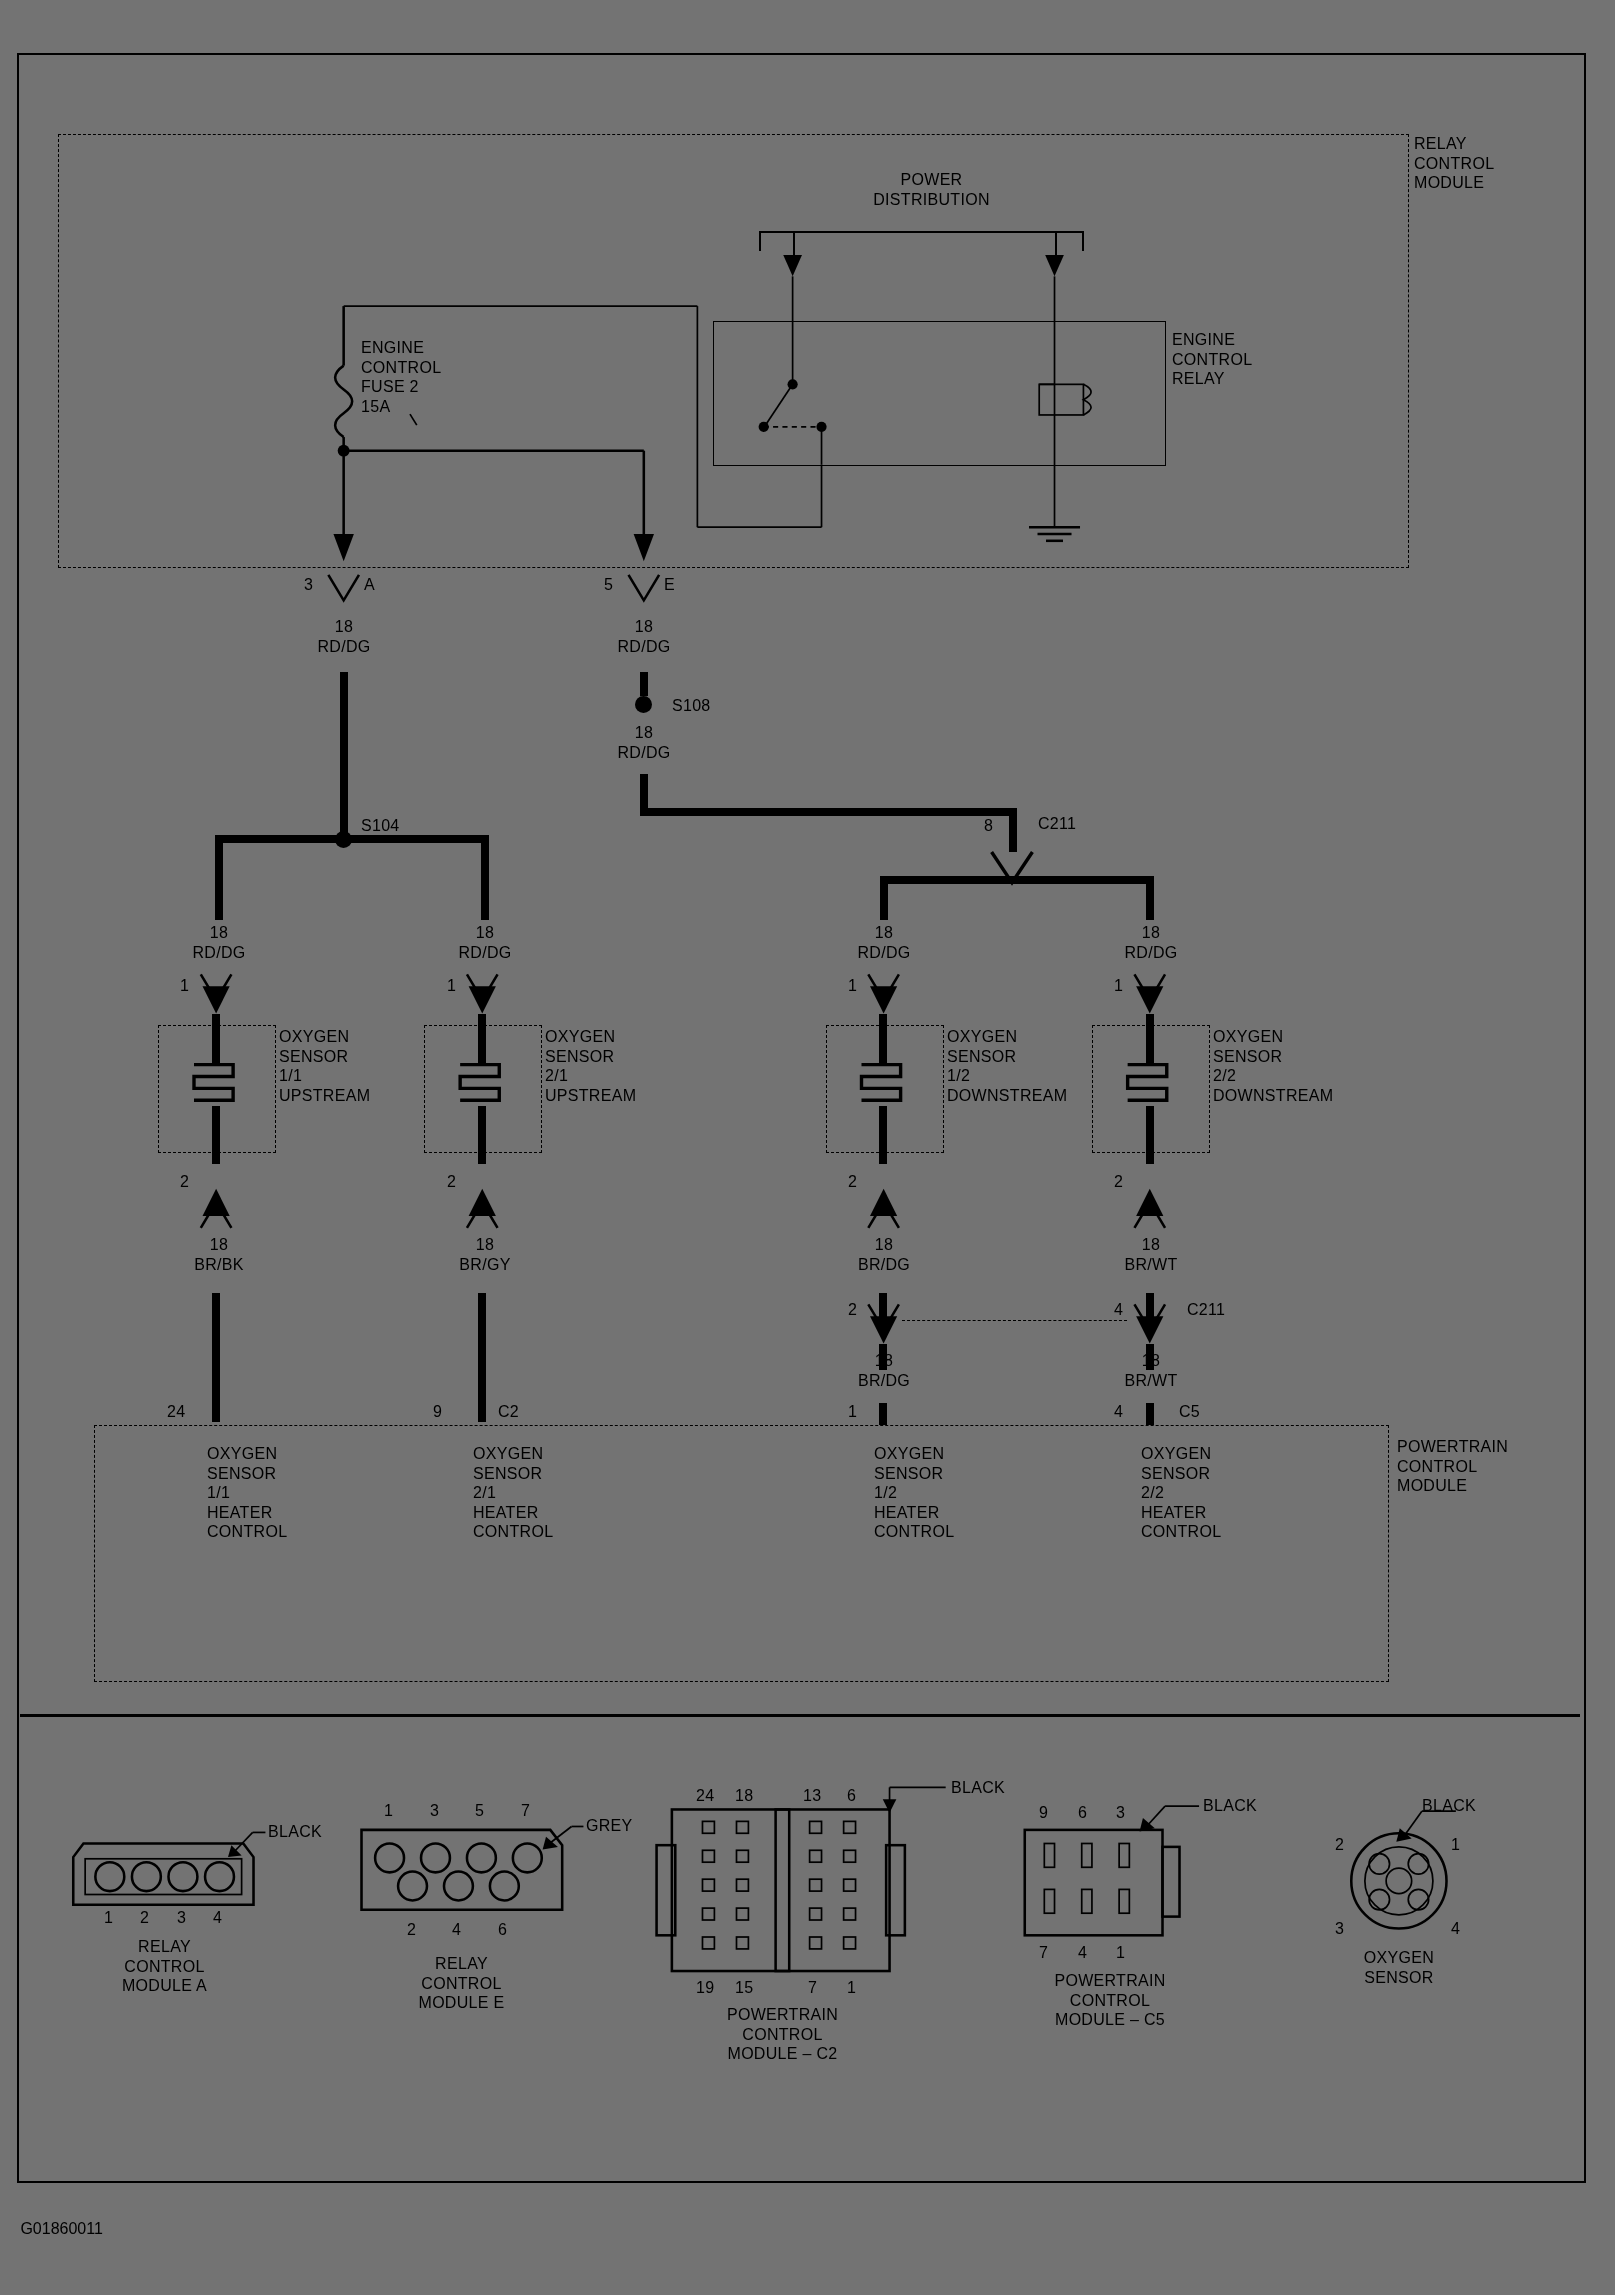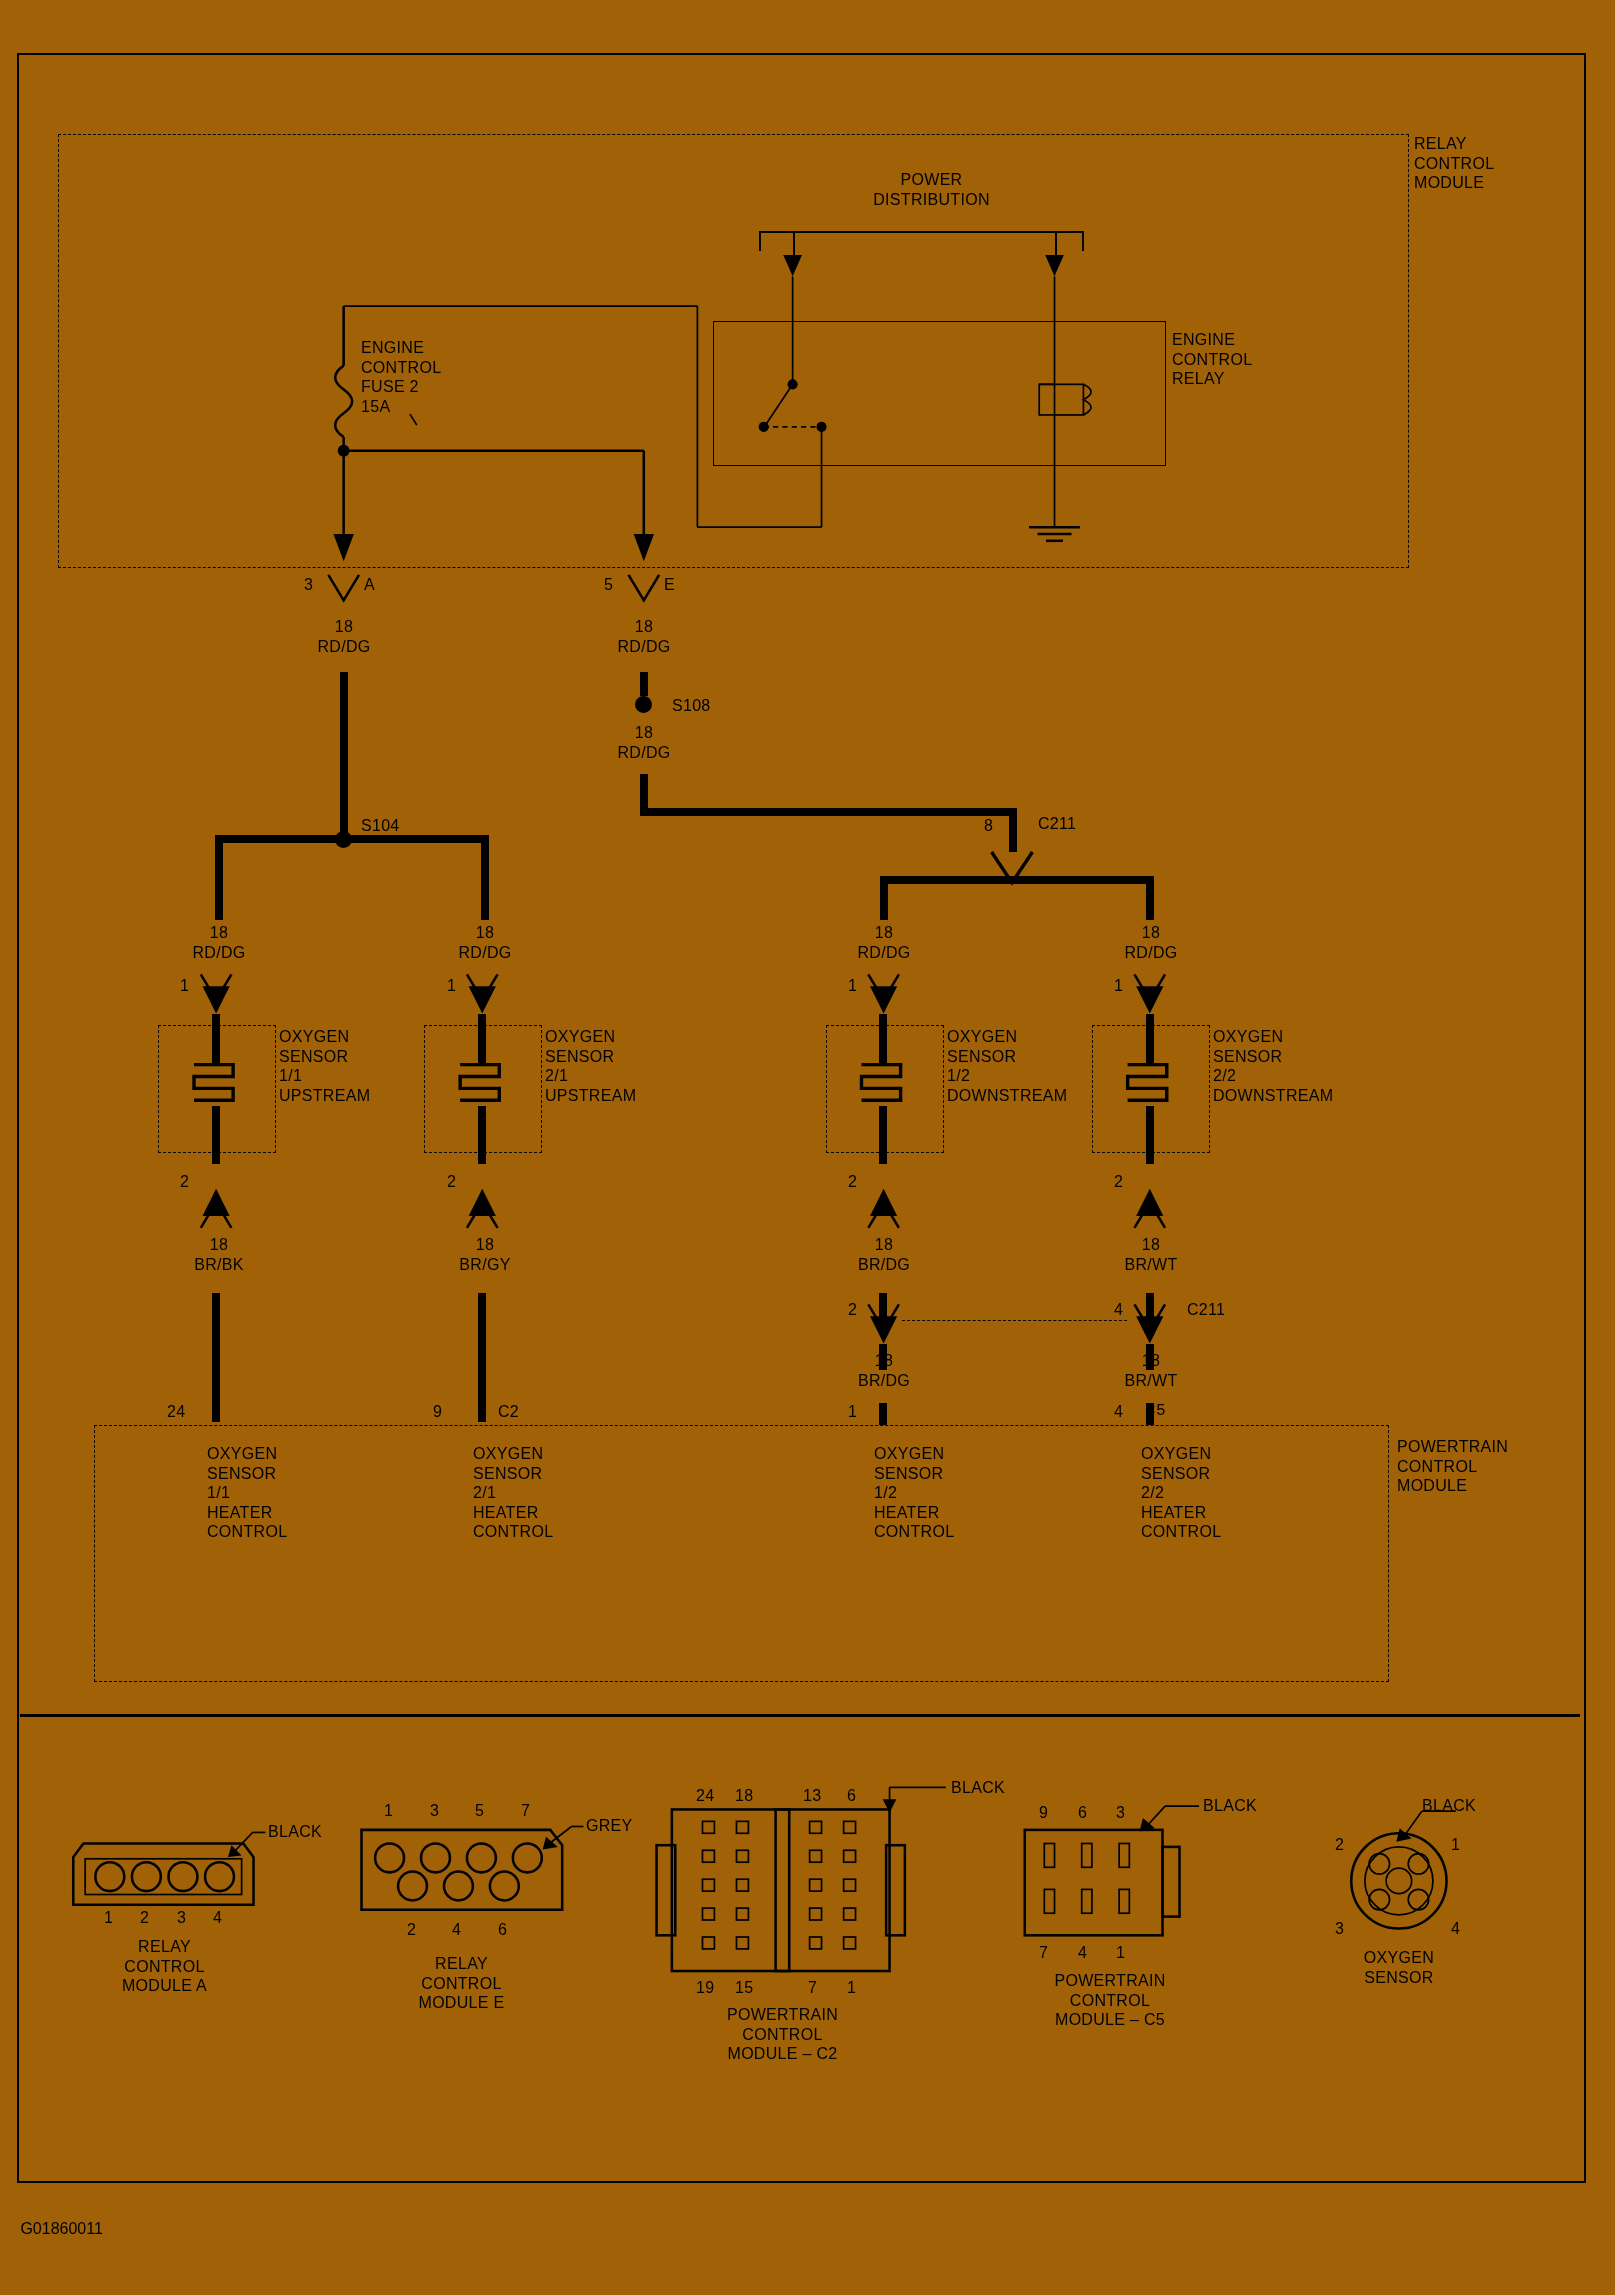--- a/index.html
+++ b/index.html
@@ -1,17 +1,17 @@
 <!DOCTYPE html>
 <html style="font-size:13.6px"><head>
 <meta charset="utf-8">
 <style>
   html,body{margin:0;padding:0;background:#ffffff;}
   body{font-family:"Liberation Sans", sans-serif;}
-  #page{position:relative;width:1615px;height:2295px;background:#a16207;overflow:hidden;}
+  #page{position:relative;width:1615px;height:2295px;background:#737373;overflow:hidden;}
 
   
   .frame{position:absolute;border:2.6px solid #000;}
 
   .dashed{position:absolute;border:1.7px dashed #000;}
   .solid{position:absolute;border:1.7px solid #000;}
 
   .lbl{position:absolute;font-size:16px;line-height:19.6px;color:#000;white-space:pre;letter-spacing:0.3px;}
   .lbl.c{text-align:center;}
 
@@ -273,21 +273,21 @@
     <polyline points="1334,1444 1352,1414 1370,1444" fill="none" stroke="#000" stroke-width="3"></polyline>
   </svg>
   <div class="lbl c" style="left:1100px;top:1235px;width:102px;">18
 BR/WT</div>
   <div class="wire v" style="left:1146px;top:1293px;height:24px;"></div>
   <div class="wire v" style="left:1146px;top:1344px;height:25.5px;"></div>
   <div class="lbl c" style="left:1100px;top:1351px;width:102px;">18
 BR/WT</div>
   <div class="wire v" style="left:1146px;top:1403px;height:22px;"></div>
   <div class="lbl" style="left:1114px;top:1402px;">4</div>
-  <div class="lbl" style="left:1146px;top:1402px;font-family:Liberation Mono, monospace;">C5</div>
+  <div class="lbl" style="left:1179px;top:1402px;">C5</div>
 
   <div class="dashed" style="left:94px;top:1425px;width:1293px;height:255px;"></div>
   <div class="lbl" style="left:1397px;top:1437px;">POWERTRAIN
 CONTROL
 MODULE</div>
 
   <div class="lbl" style="left:207px;top:1444px;">OXYGEN
 SENSOR
 1/1
 HEATER

